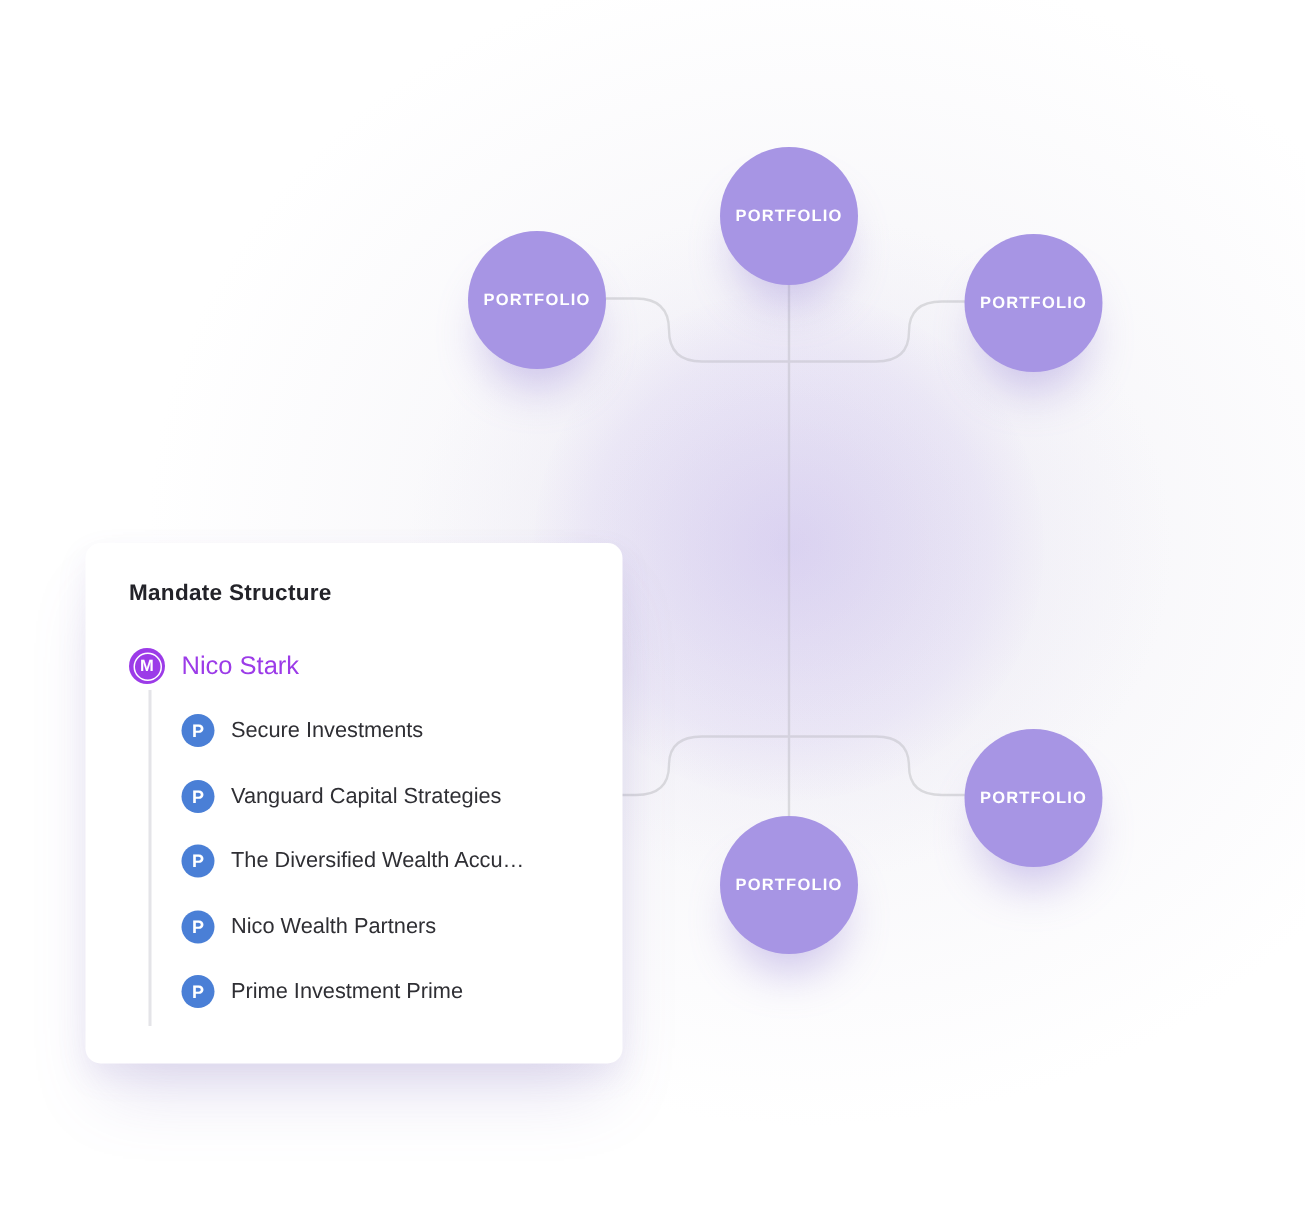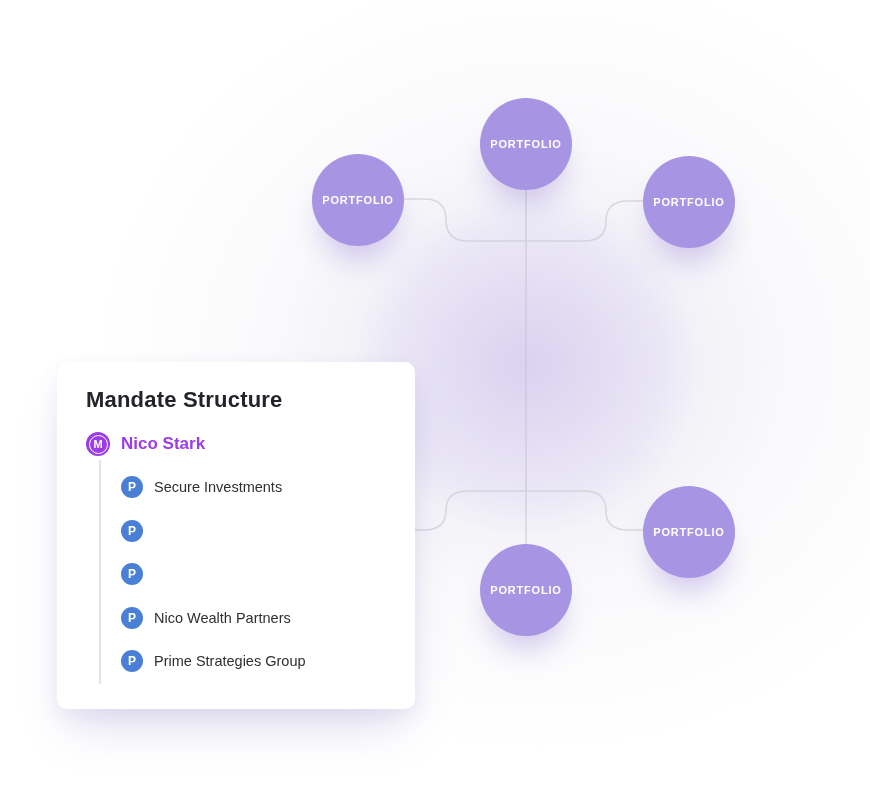--- a/index.html
+++ b/index.html
@@ -61,40 +61,40 @@
 
   .card {
     position:absolute; z-index:3;
     left:57px; top:362px; width:358px; height:347px;
     background:#ffffff;
     border-radius:10px;
     box-shadow:0 28px 45px -12px rgba(125,105,185,0.22), 0 8px 20px rgba(125,105,185,0.10);
   }
   .card-title {
     position:absolute; left:29px; top:25px;
-    font-size:22px; font-weight:600; color:#232329; letter-spacing:0.2px;
+    font-size:15px; font-weight:600; color:#232329; letter-spacing:0.2px;
   }
   .mandate-row {
     position:absolute; left:29px; top:70px;
     display:flex; align-items:center; gap:11px;
     cursor:pointer;
   }
   .m-icon {
     position:relative;
     width:24px; height:24px; border-radius:50%;
     background:var(--mandate-accent,#9c3be8);
     display:flex; align-items:center; justify-content:center;
     color:#fff; font-size:11px; font-weight:bold;
   }
   .m-icon::before {
     content:""; position:absolute; inset:2.5px;
     border:1.5px solid #ffffff; border-radius:50%;
   }
   .mandate-name {
-    font-size:17px; font-weight:bold;
+    font-size:17px; font-weight:normal;
     color:var(--mandate-accent,#9c3be8);
   }
   .tree-line {
     position:absolute; left:42px; top:98px;
     width:1.5px; height:224px;
     background:#e4e4e8;
   }
   .portfolio-list {
     position:absolute; left:64px; top:114px;
     display:flex; flex-direction:column; gap:21.5px;
@@ -156,28 +156,30 @@
 
     <div class="tree-line"></div>
 
     <div class="portfolio-list">
       <div class="portfolio-row">
         <span class="p-icon">P</span>
         <span class="portfolio-name">Secure Investments</span>
       </div>
       <div class="portfolio-row">
         <span class="p-icon">P</span>
+        <span class="portfolio-name">Vanguard Capital Strategies</span>
       </div>
       <div class="portfolio-row">
         <span class="p-icon">P</span>
+        <span class="portfolio-name">The Diversified Wealth Accu…</span>
       </div>
       <div class="portfolio-row">
         <span class="p-icon">P</span>
         <span class="portfolio-name">Nico Wealth Partners</span>
       </div>
       <div class="portfolio-row">
         <span class="p-icon">P</span>
-        <span class="portfolio-name">Prime Strategies Group</span>
+        <span class="portfolio-name">Prime Investment Prime</span>
       </div>
     </div>
   </div>
 
 </div>
 
 </body></html>

